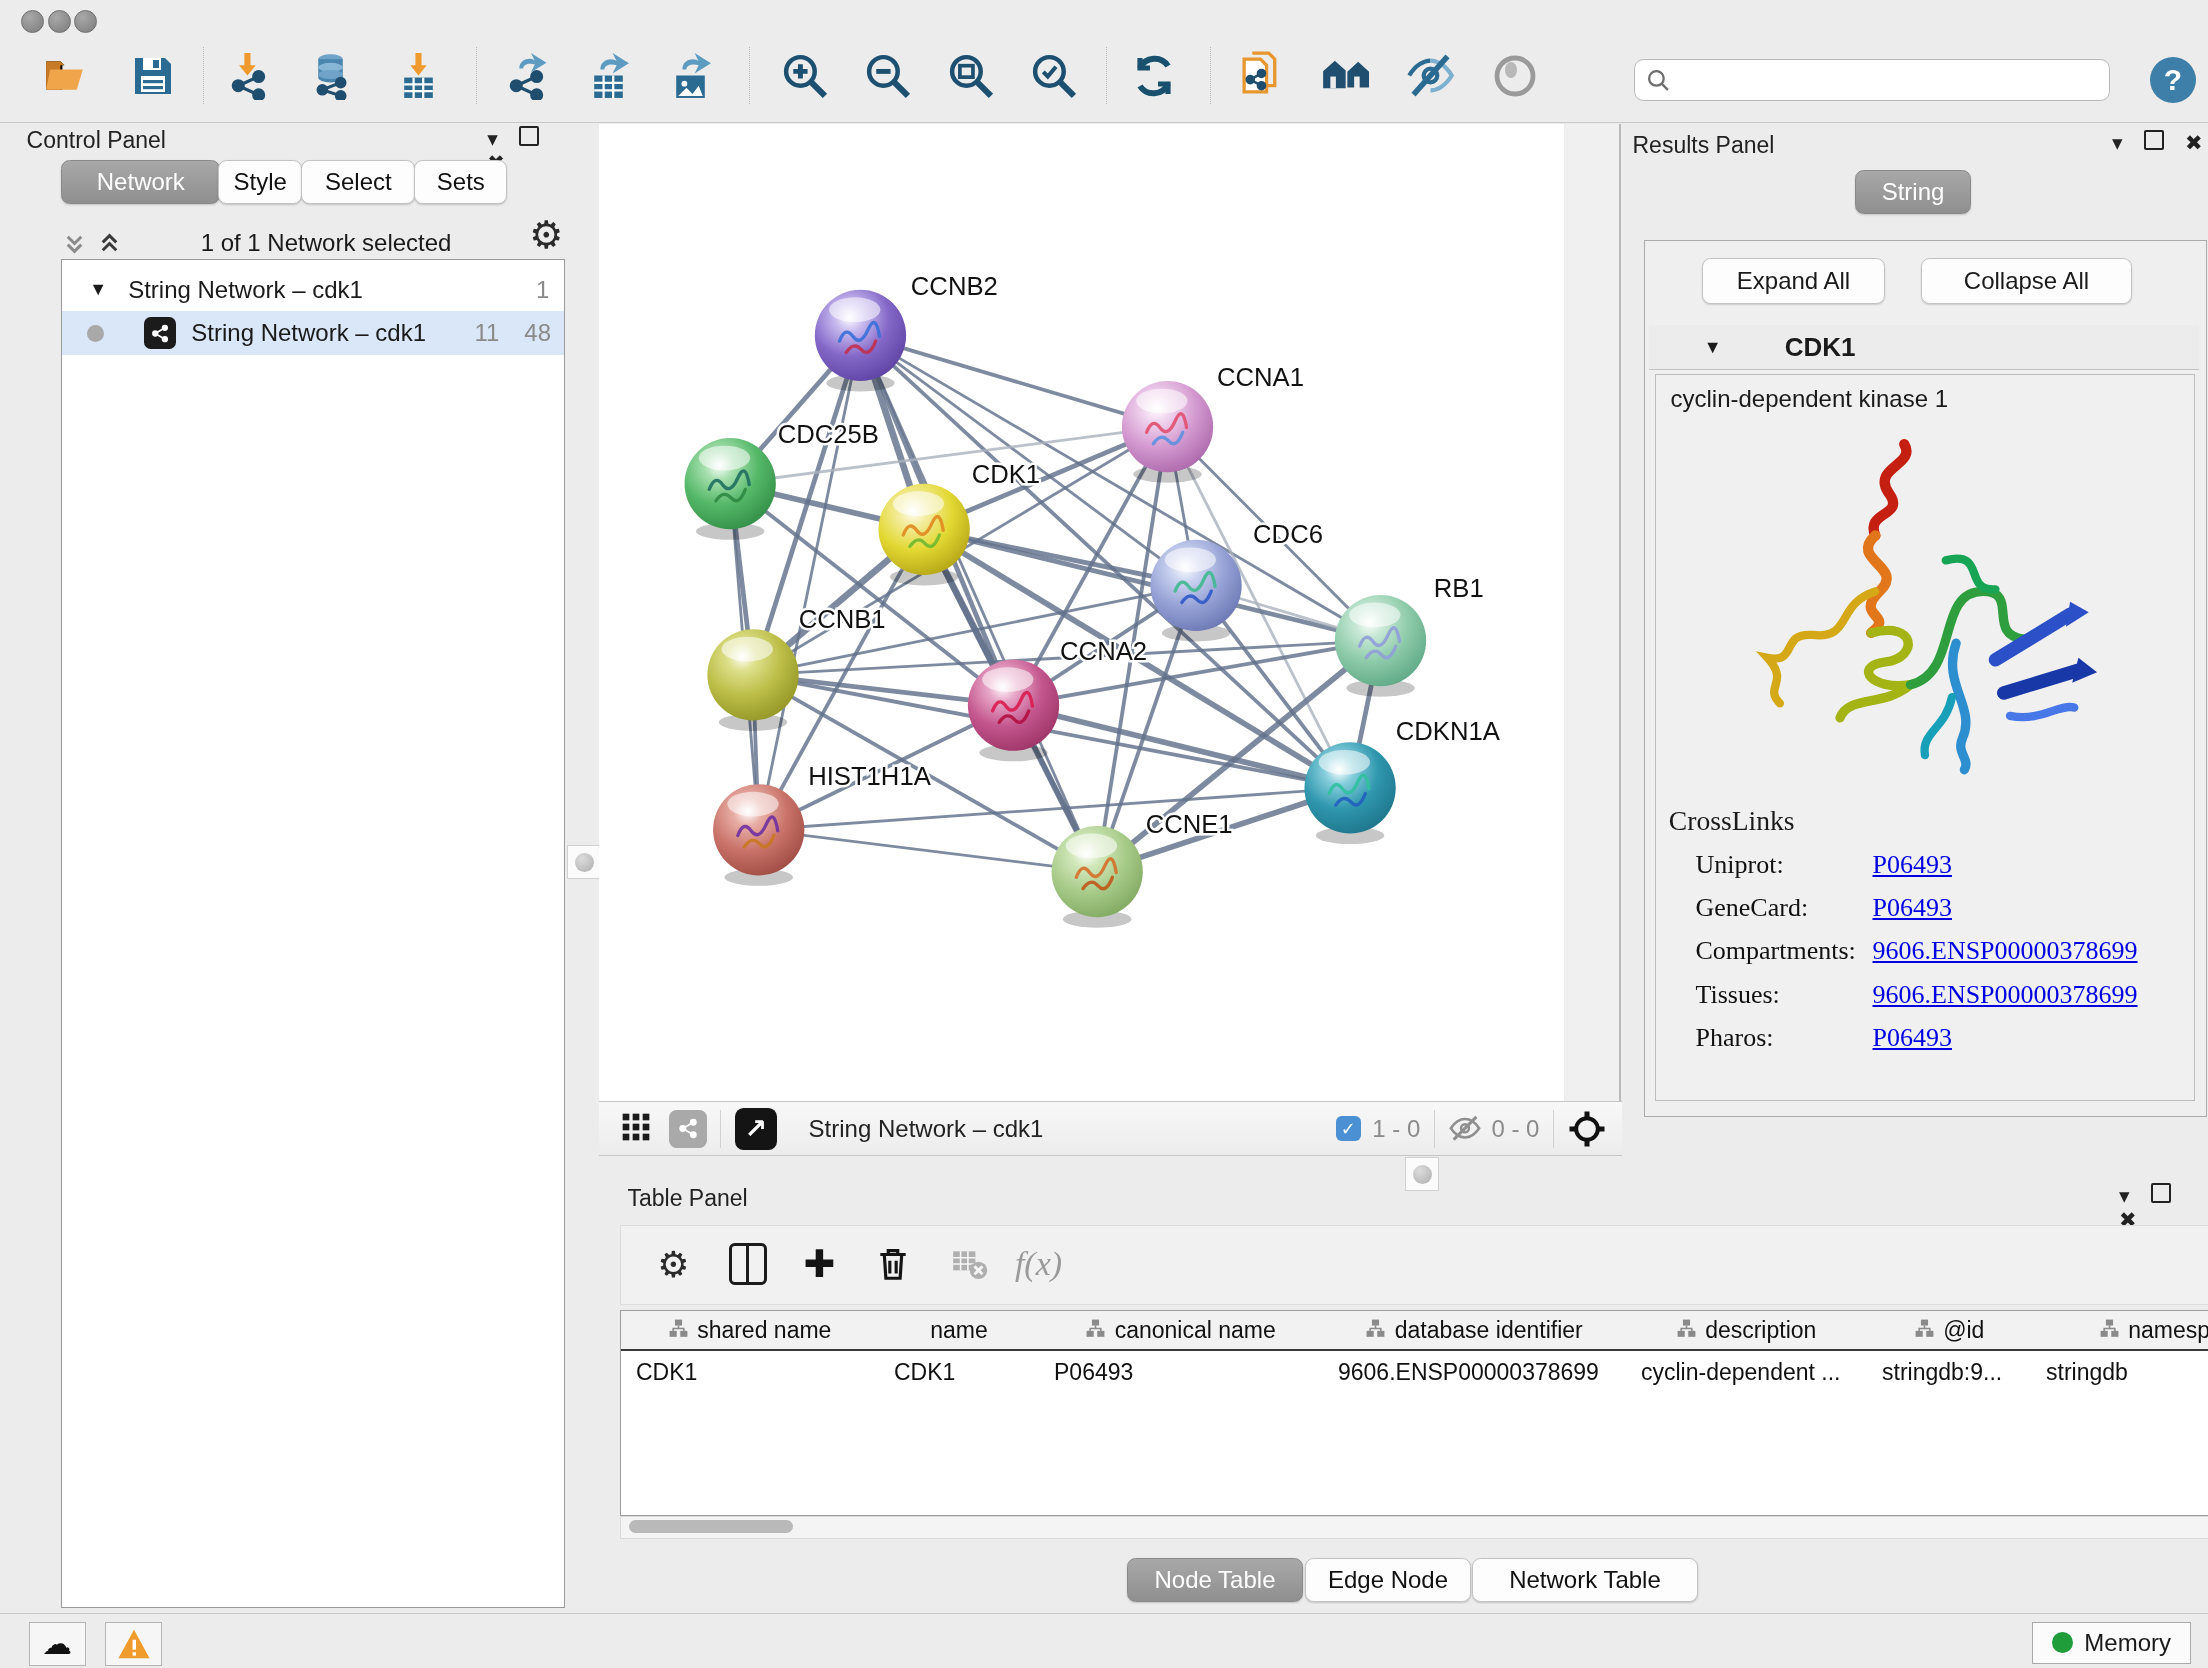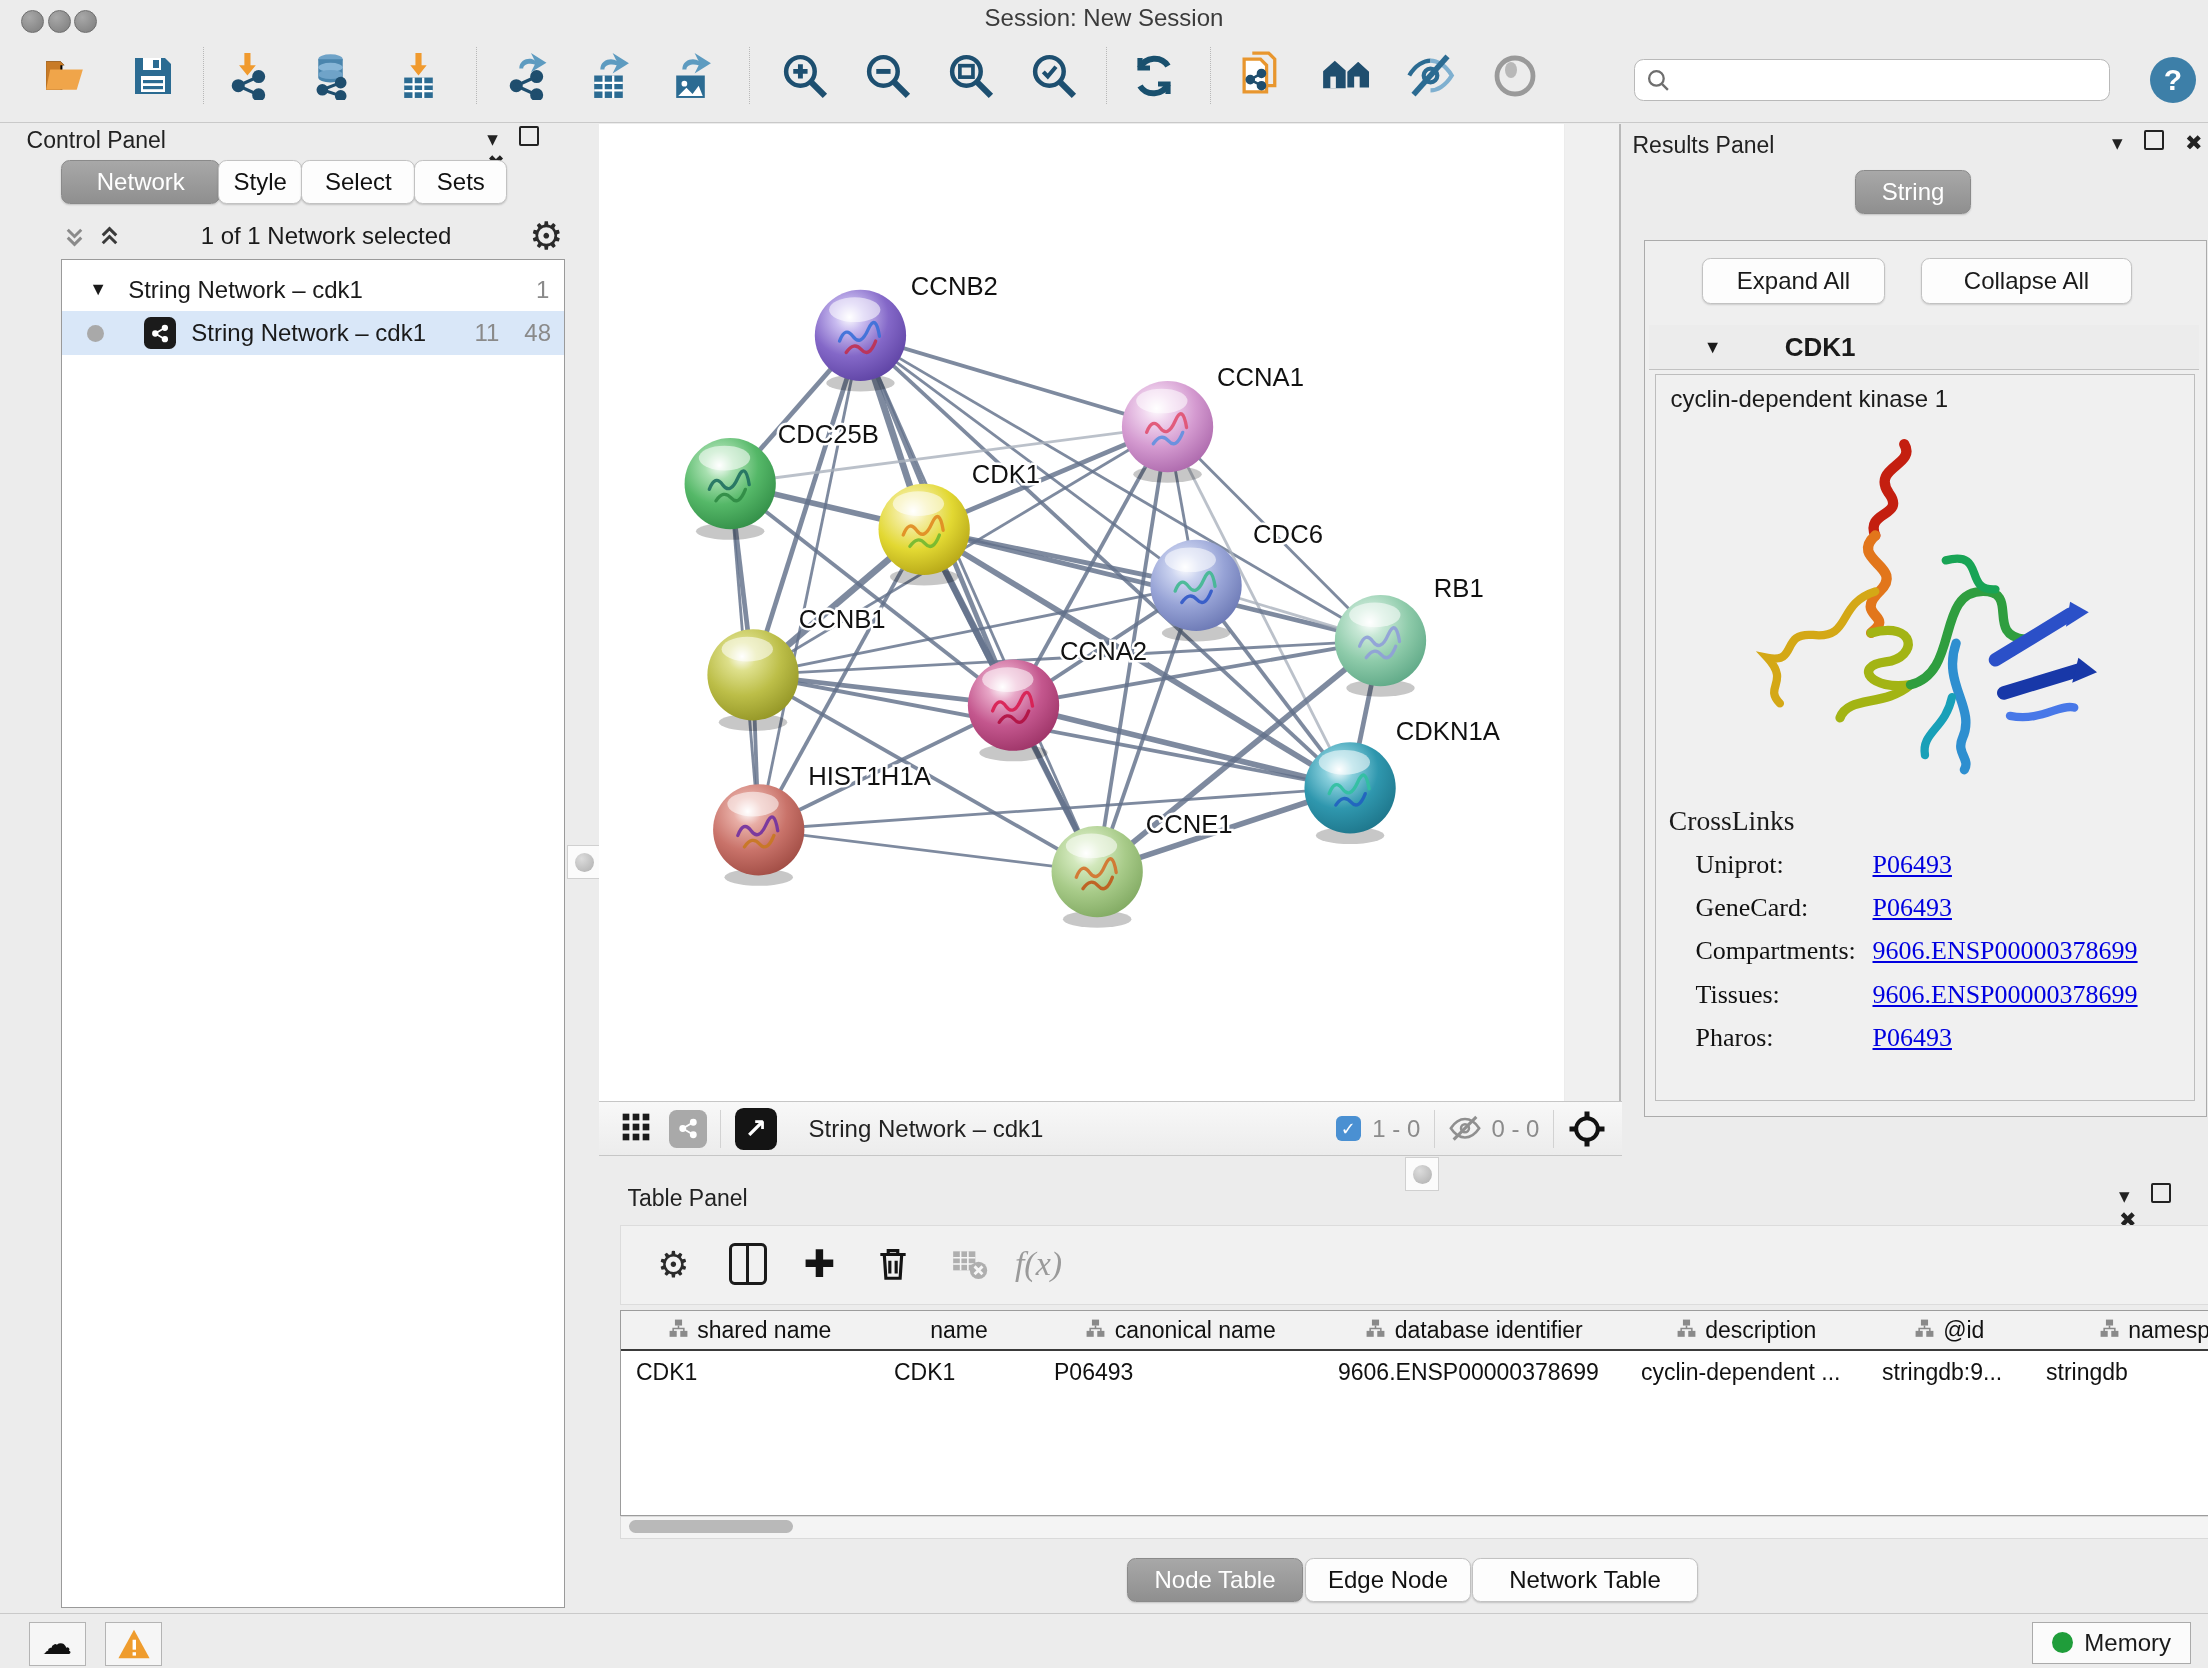--- a/index.html
+++ b/index.html
@@ -81,21 +81,20 @@
 </style>
 </head>
 <body>
 
 <div id="app">
 
   <div id="titlebar" class="abs">
     <span class="tlight" style="left:21px"></span>
     <span class="tlight" style="left:48px"></span>
     <span class="tlight" style="left:74px"></span>
-    <div id="win-title" class="abs">Session: New Session</div>
   </div>
 
   <div id="toolbar" class="abs">
     <div class="tbi" style="left:40px">
       <svg width="49" height="49" viewBox="0 0 24 24">
           <path d="M2 5h7l2 2-1 0v12H2z" fill="#c8username 7a27"></path>
           <path d="M2 5h7l2 2h-2v12H2z" fill="#c87b27"></path>
           <path d="M4 9h16l-3 10H2z" fill="#f0a54a"></path>
         </svg>
     </div>
@@ -279,21 +278,21 @@
     <div class="tab" style="left:205px;top:36px;width:82px">
         <span>Style</span>
       </div>
     <div class="tab" style="left:288px;top:36px;width:112px">
         <span>Select</span>
       </div>
     <div class="tab" style="left:401px;top:36px;width:91px">
         <span>Sets</span>
       </div>
 
-    <div class="abs" style="left:48px;top:91px;width:502px;height:42px;display:flex;align-items:center">
+    <div class="abs" style="left:48px;top:91px;width:502px;height:42px;display:flex;align-items:flex-end">
       <svg width="27" height="27" viewBox="0 0 24 24" fill="none" stroke="#8a8a8a" stroke-width="2.6">
           <path d="M6 6l6 6 6-6M6 13l6 6 6-6"></path>
         </svg>
       <svg width="27" height="27" viewBox="0 0 24 24" fill="none" stroke="#3a3a3a" stroke-width="2.6" style="margin-left:7.6px">
           <path d="M6 18l6-6 6 6M6 11l6-6 6 6"></path>
         </svg>
       <span style="flex:1;text-align:center;font-size:24px">1 of 1 Network selected</span>
       <span class="gearglyph" style="font-size:38px">⚙</span>
     </div>
 

